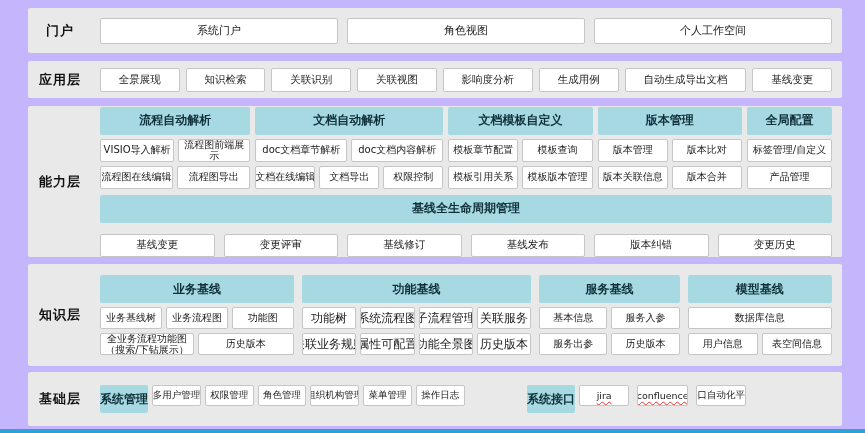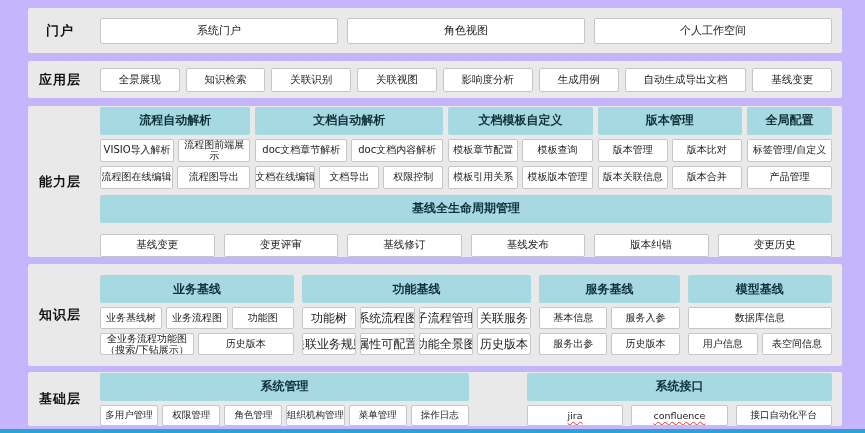--- a/index.html
+++ b/index.html
@@ -47,21 +47,21 @@
   #row-knowledge { top:264px; height:102px; }
   .kn-groups { display:flex; gap:8px; }
   .kn-group { display:flex; flex-direction:column; gap:4px; min-width:0; }
   .kg0{flex:196 1 0;} .kg1{flex:232 1 0;} .kg2{flex:142 1 0;} .kg3{flex:146 1 0;}
   .kn-group .box { height:22px; font-size:10px; }
   .f11{flex:1.1;} .f09{flex:.9;} .f224{flex:2.24;}
   .kg1 .box { font-size:12px; }
 
   #row-foundation { top:372px; height:54px; }
   .fd-content { display:flex; gap:58px; }
-  .fd-group { display:flex; flex-direction:column; gap:4px; min-width:0; }
+  .fd-group { display:flex; flex-direction:row; gap:4px; min-width:0; }
   .fg0{flex:370 1 0;} .fg1{flex:306 1 0;}
   .fd-group .box { height:21px; font-size:9.5px; }
   .gi { gap:8px; }
   .fj{flex:.55;} .fc{flex:.9;} .fi{flex:1.55;}
   .misspell { text-decoration:underline wavy var(--misspell-underline,#e0342f);
               text-decoration-thickness:1px; text-underline-offset:2px; }
 
   .bottom-bar { position:absolute; left:0; right:0; bottom:0; height:4px;
                 background:var(--bottom-bar,#2aa3da); }
 </style>

